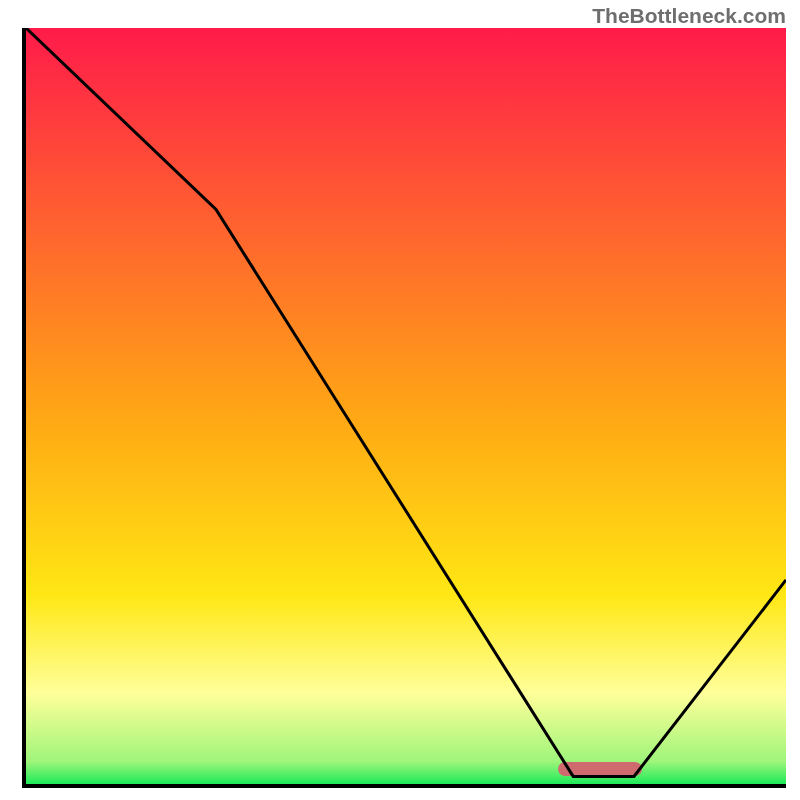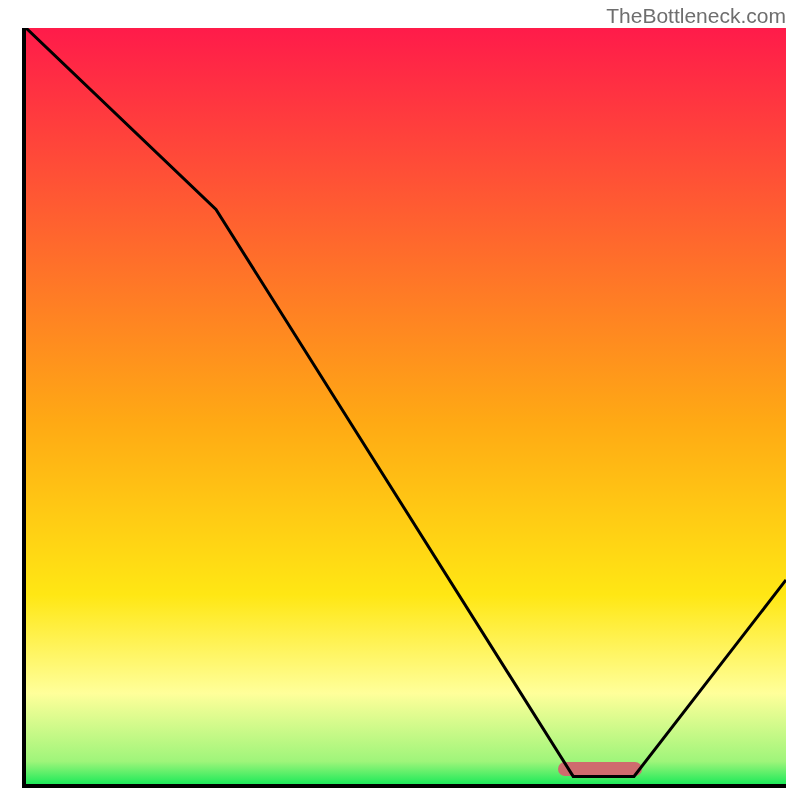--- a/index.html
+++ b/index.html
@@ -13,21 +13,21 @@
   .container {
     position: relative;
     width: 800px;
     height: 800px;
   }
   .watermark {
     position: absolute;
     top: 4px;
     right: 14px;
     font-size: 21px;
-    font-weight: 400;
+    font-weight: 700;
     color: #6e6e6e;
     z-index: 10;
   }
   .plot-area {
     position: absolute;
     left: 22px;
     top: 28px;
     width: 760px;
     height: 756px;
     border-left: 4px solid #000;

